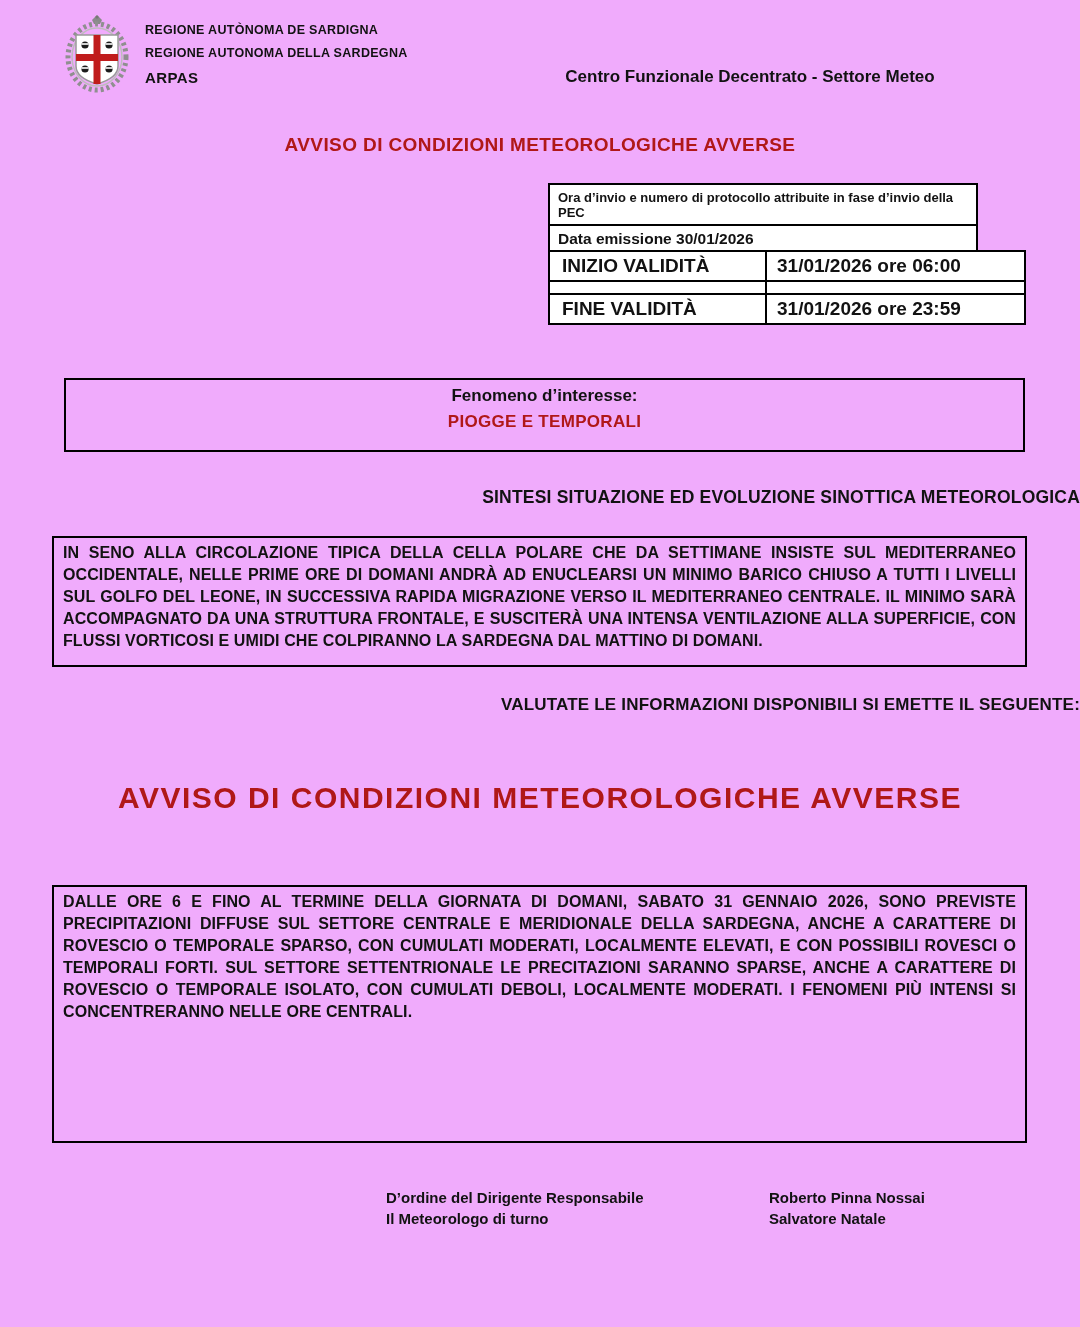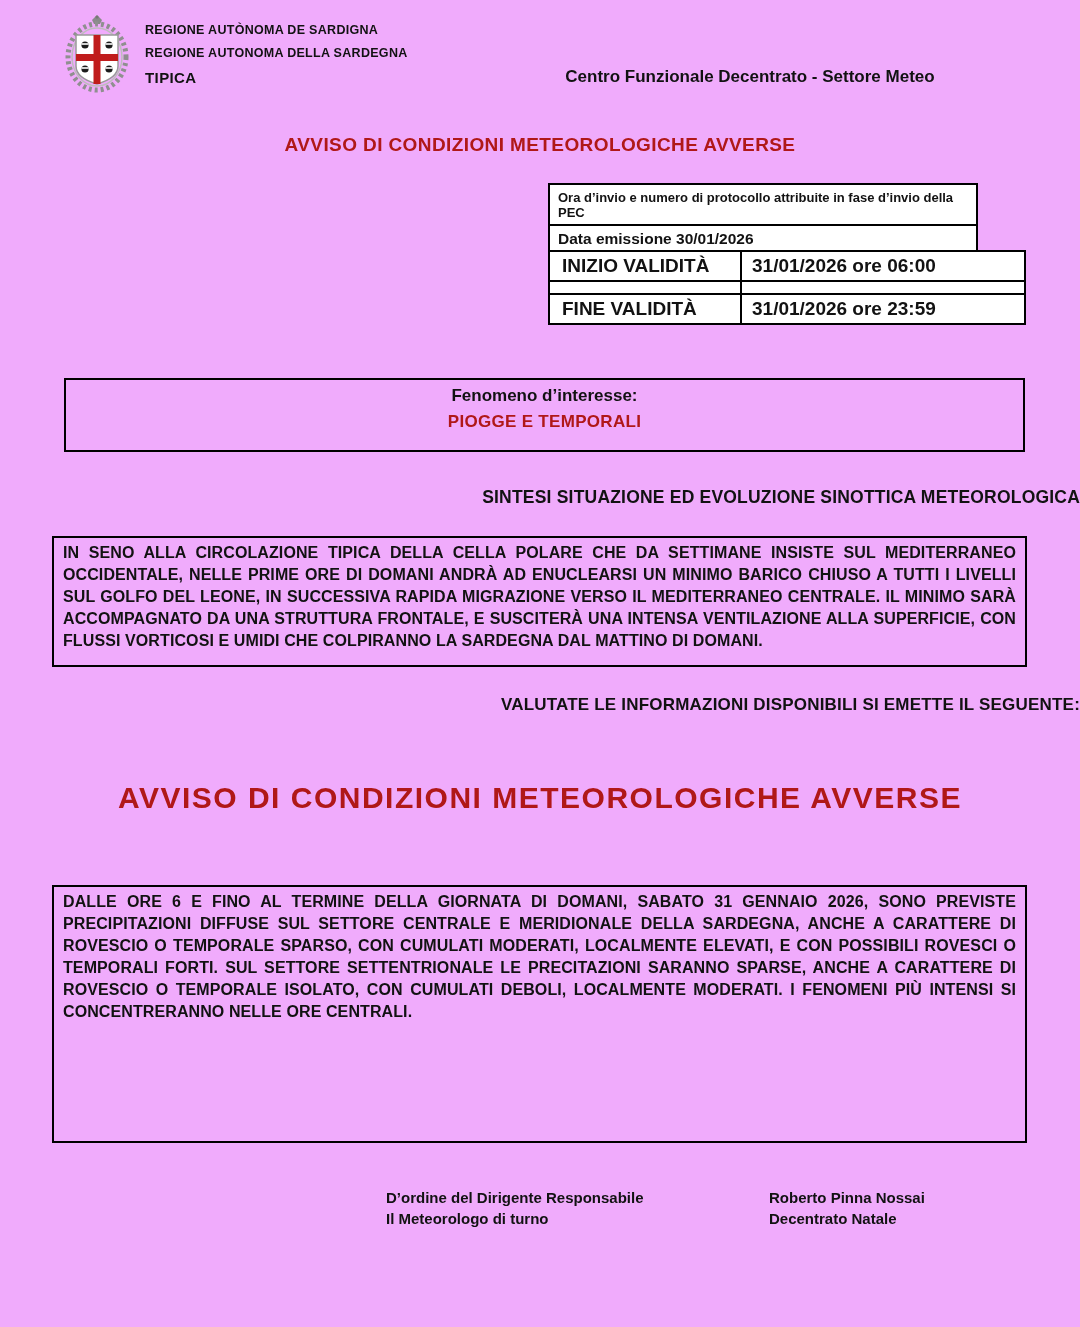--- a/index.html
+++ b/index.html
@@ -26,21 +26,21 @@
 
   
   .pec-table { position: absolute; left: 548px; top: 183px; width: 430px; border: 2px solid var(--line); background: #fff; }
   .pec-row1 { font-size: 13px; padding: 5px 8px 4px 8px; border-bottom: 2px solid var(--line); }
   .pec-row2 { font-size: 15.5px; padding: 4px 8px 4px 8px; }
 
   
   .validity-table { position: absolute; left: 548px; top: 250px; width: 478px; border: 2px solid var(--line);
                     border-collapse: collapse; background: #fff; }
   .validity-table td { border: 2px solid var(--line); font-size: 19px; font-weight: bold; vertical-align: middle; }
-  .validity-table .lbl { width: 192px; padding: 3px 4px 3px 12px; }
+  .validity-table .lbl { width: 217px; padding: 3px 4px 3px 12px; }
   .validity-table .val { padding: 3px 4px 3px 10px; }
   .validity-table .spacer td { height: 13px; padding: 0; font-size: 1px; }
 
   
   .phenom-box { position: absolute; left: 64px; top: 378px; width: 961px; height: 74px;
                 border: 2px solid var(--line); text-align: center; padding-top: 6px; }
   .phenom-label { font-size: 17px; }
   .phenom-value { font-size: 17px; color: var(--accent); margin-top: 6px; letter-spacing: 0.3px; }
 
   
@@ -87,21 +87,21 @@
       <rect x="41.4" y="29.2" width="7.2" height="1.6" fill="#fff"></rect>
     <circle cx="21" cy="55" r="3.6" fill="#1c1c1c"></circle>
       <rect x="17.4" y="53.2" width="7.2" height="1.6" fill="#fff"></rect>
     <circle cx="45" cy="55" r="3.6" fill="#1c1c1c"></circle>
       <rect x="41.4" y="53.2" width="7.2" height="1.6" fill="#fff"></rect>
   </svg>
 
   <div class="org-block">
     <div class="org-line">REGIONE AUTÒNOMA DE SARDIGNA</div>
     <div class="org-line">REGIONE AUTONOMA DELLA SARDEGNA</div>
-    <div class="org-name">TIPICA</div>
+    <div class="org-name">ARPAS</div>
   </div>
 
   <div class="dept">Centro Funzionale Decentrato - Settore Meteo</div>
 
   <div class="title-sm">AVVISO DI CONDIZIONI METEOROLOGICHE AVVERSE</div>
 
   <div class="pec-table">
     <div class="pec-row1">Ora d’invio e numero di protocollo attribuite in fase d’invio della PEC</div>
     <div class="pec-row2">Data emissione 30/01/2026</div>
   </div>
@@ -136,16 +136,16 @@
   <div class="title-lg">AVVISO DI CONDIZIONI METEOROLOGICHE AVVERSE</div>
 
   <div class="body-box box-avviso">DALLE ORE 6 E FINO AL TERMINE DELLA GIORNATA DI DOMANI, SABATO 31 GENNAIO 2026, SONO PREVISTE PRECIPITAZIONI DIFFUSE SUL SETTORE CENTRALE E MERIDIONALE DELLA SARDEGNA, ANCHE A CARATTERE DI ROVESCIO O TEMPORALE SPARSO, CON CUMULATI MODERATI, LOCALMENTE ELEVATI, E CON POSSIBILI ROVESCI O TEMPORALI FORTI. SUL SETTORE SETTENTRIONALE LE PRECITAZIONI SARANNO SPARSE, ANCHE A CARATTERE DI ROVESCIO O TEMPORALE ISOLATO, CON CUMULATI DEBOLI, LOCALMENTE MODERATI. I FENOMENI PIÙ INTENSI SI CONCENTRERANNO NELLE ORE CENTRALI.</div>
 
   <div class="sig-left">
     <div>D’ordine del Dirigente Responsabile</div>
     <div>Il Meteorologo di turno</div>
   </div>
   <div class="sig-right">
     <div>Roberto Pinna Nossai</div>
-    <div>Decentrato Natale</div>
+    <div>Salvatore Natale</div>
   </div>
 
 </div>
 
 </body></html>

